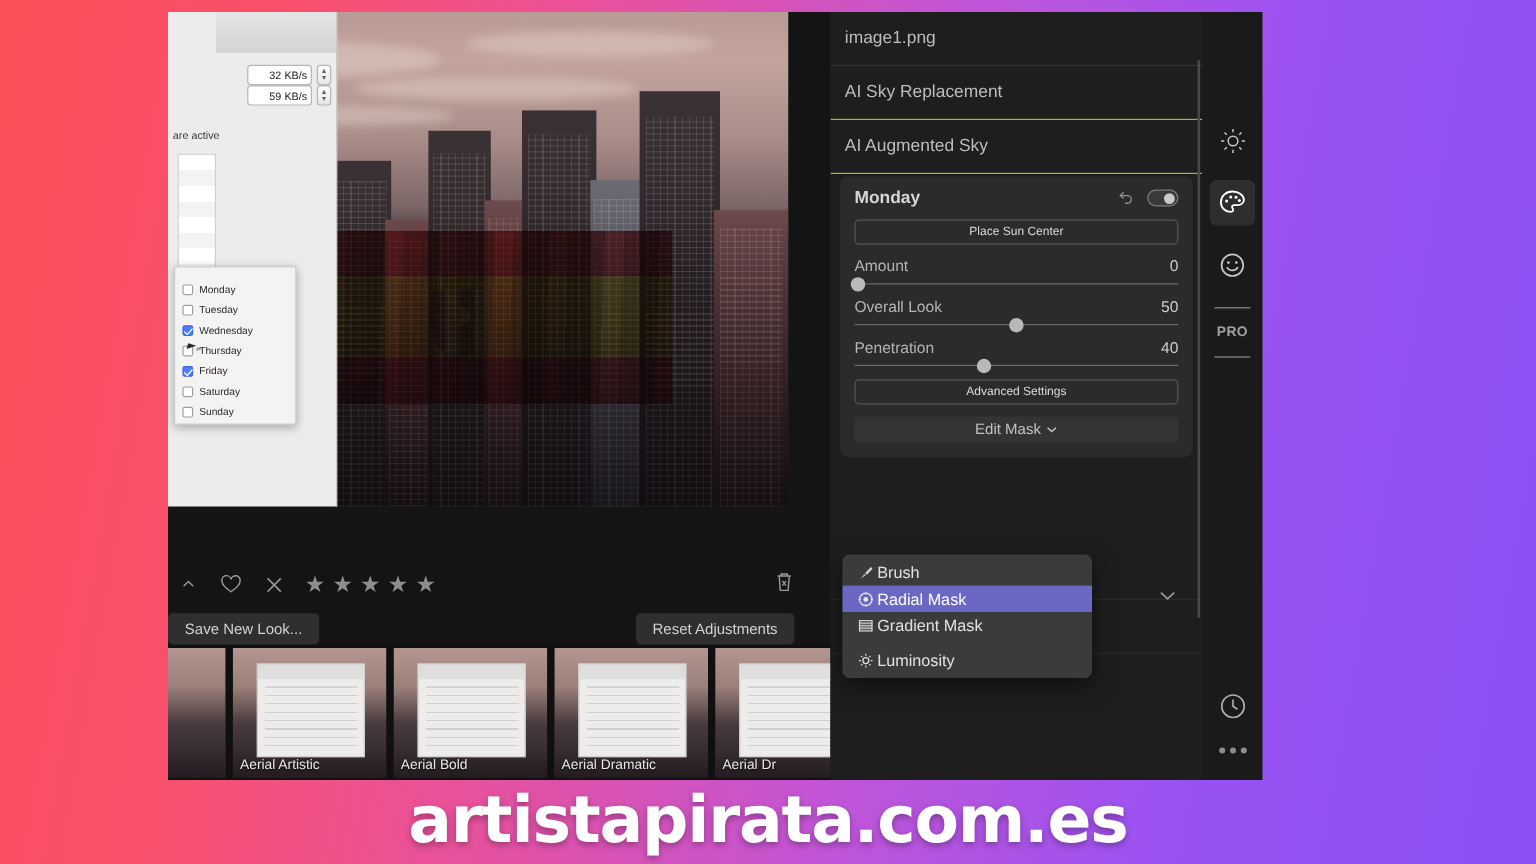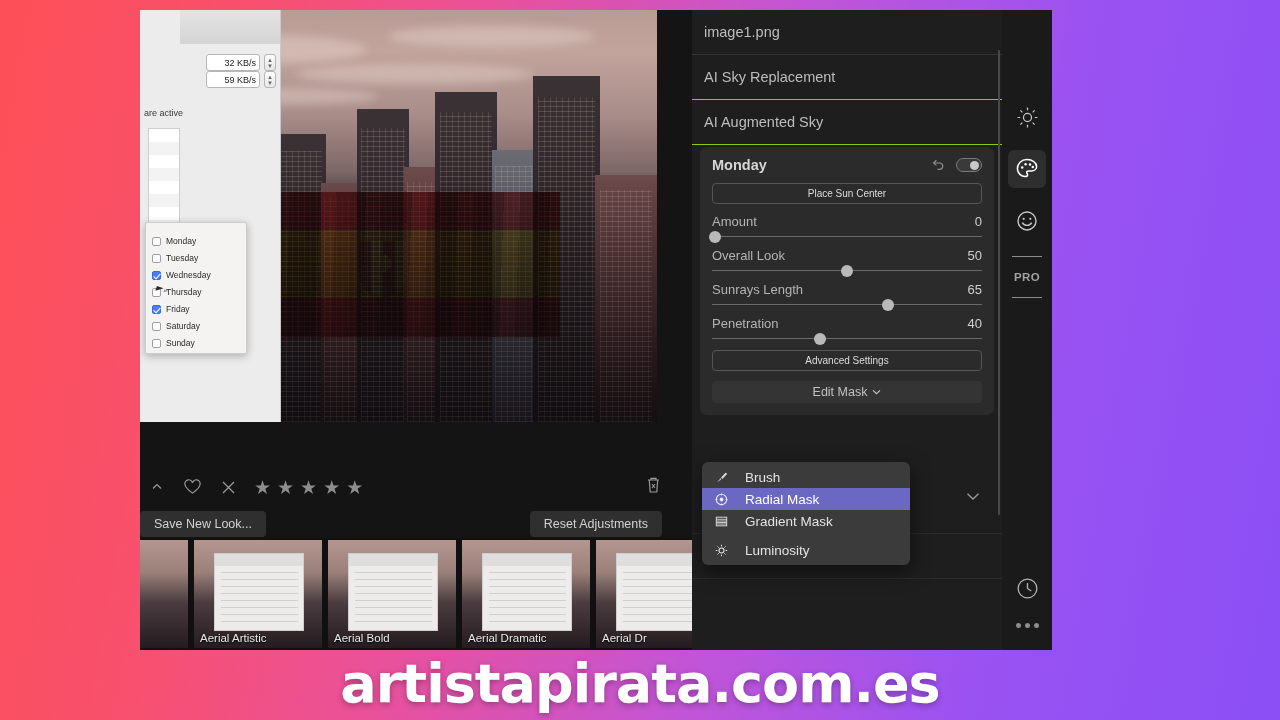--- a/index.html
+++ b/index.html
@@ -248,21 +248,21 @@
     border-bottom:1px solid #2b2b2b; cursor:pointer;
   }
 
   
   .dropdown {
     position:absolute; left:10px; top:452px; width:208px;
     background:#3b3b3b; border-radius:6px; overflow:hidden;
     box-shadow:0 6px 20px rgba(0,0,0,.55); z-index:40; padding:4px 0;
   }
   .dd-item {
-    height:22px; display:flex; align-items:center; gap:16px;
+    height:22px; display:flex; align-items:center; gap:2px;
     padding:0 10px 0 12px; font-size:13.5px; color:#e2e2e2; cursor:pointer;
   }
   .dd-item.sel { background:#6b68c4; color:#fff; }
   .dd-sep { height:7px; }
   .dd-icon { width:15px; display:flex; align-items:center; justify-content:center; }
 
   
   .panel-scroll {
     position:absolute; right:2px; top:40px; width:2px; height:465px;
     background:#4a4a4a; border-radius:2px;
@@ -488,29 +488,20 @@
       <div class="slider-block">
         <div class="sl-top">
           <span>Overall Look</span>
           <span class="sl-val">50</span>
         </div>
         <div class="sl-track">
           <span class="sl-knob" style="left:50%;"></span>
         </div>
       </div>
 
-      <div class="slider-block">
-        <div class="sl-top">
-          <span>Sunrays Length</span>
-          <span class="sl-val">65</span>
-        </div>
-        <div class="sl-track">
-          <span class="sl-knob" style="left:65%;"></span>
-        </div>
-      </div>
 
       <div class="slider-block">
         <div class="sl-top">
           <span>Penetration</span>
           <span class="sl-val">40</span>
         </div>
         <div class="sl-track">
           <span class="sl-knob" style="left:40%;"></span>
         </div>
       </div>

